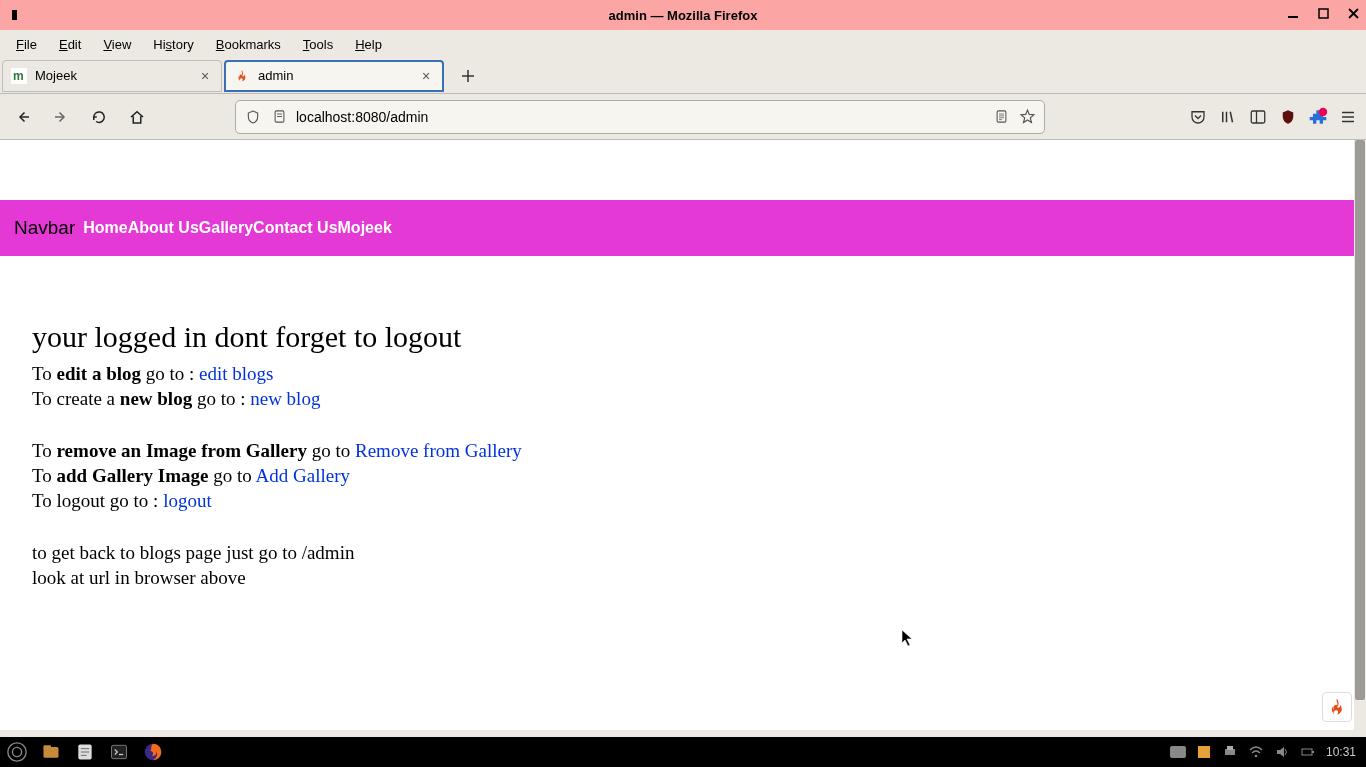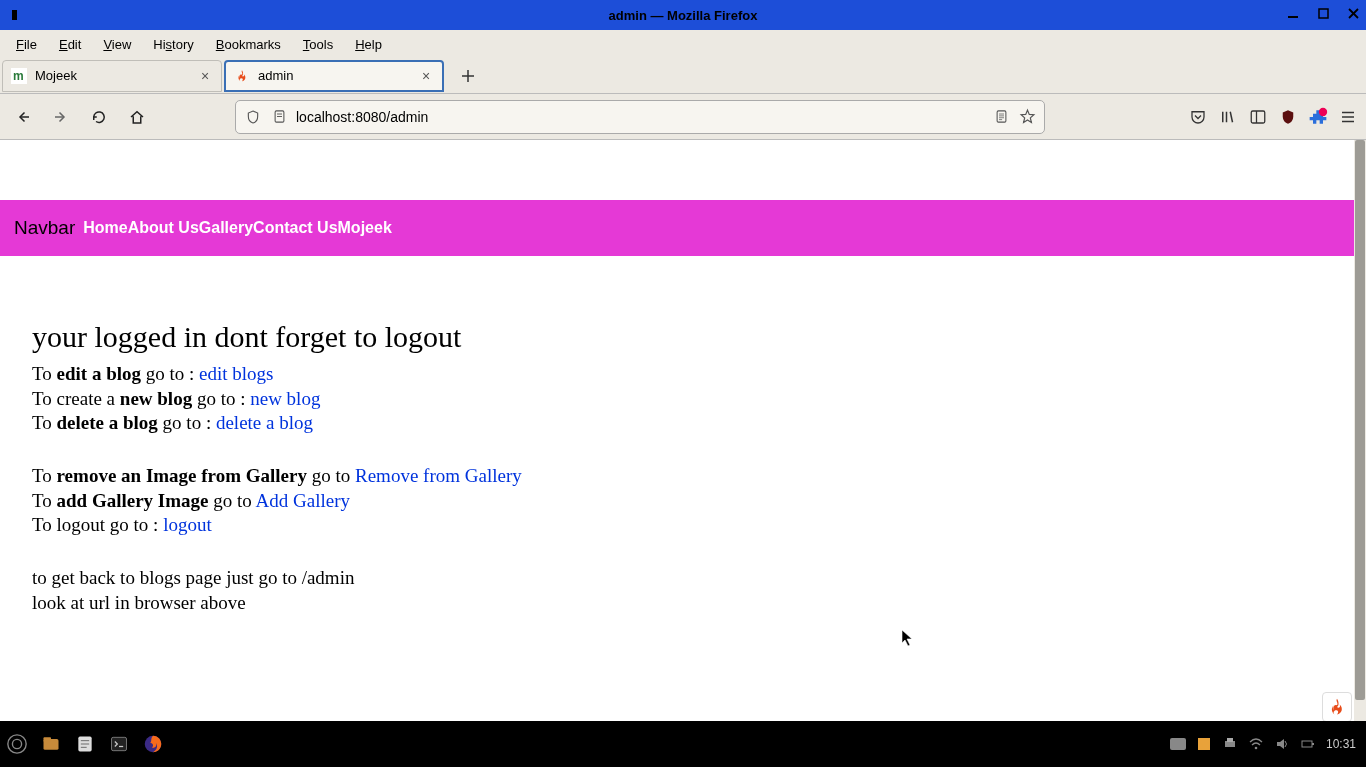--- a/index.html
+++ b/index.html
@@ -8,21 +8,21 @@
   height: 767px;
   font-family: sans-serif;
   background: #ece9e2;
   overflow: hidden;
   position: relative;
 }
 
 
 .titlebar {
   height: 30px;
-  background: #1d4ed8;
+  background: #fca5a5;
   display: flex;
   align-items: center;
   justify-content: center;
   position: relative;
   font-size: 13px;
   font-weight: bold;
   color: #000;
 }
 .titlebar .win-controls {
   position: absolute;
@@ -273,21 +273,21 @@
   color: #000;
   pointer-events: none;
 }
 
 
 .taskbar {
   position: absolute;
   bottom: 0;
   left: 0;
   right: 0;
-  height: 46px;
+  height: 30px;
   background: #000;
   display: flex;
   align-items: center;
   padding: 0 4px;
   gap: 8px;
 }
 .task-icon {
   width: 26px;
   height: 26px;
   display: flex;
@@ -482,23 +482,20 @@
 
     <div class="admin-body">
       <h1>your logged in dont forget to logout</h1>
 
       <p>
         <span>To </span><span class="bold">edit a blog</span><span> go to : </span><a>edit blogs</a>
       </p>
       <p>
         <span>To create a </span><span class="bold">new blog</span><span> go to : </span><a>new blog</a>
       </p>
-      <p>
-        <span>To </span><span class="bold">delete a blog</span><span> go to : </span><a>delete a blog</a>
-      </p>
 
       <p class="gap-before">
         <span>To </span><span class="bold">remove an Image from Gallery</span><span> go to </span><a>Remove from Gallery</a>
       </p>
       <p>
         <span>To </span><span class="bold">add Gallery Image</span><span> go to </span><a>Add Gallery</a>
       </p>
       <p>
         <span>To logout go to : </span><a>logout</a>
       </p>

